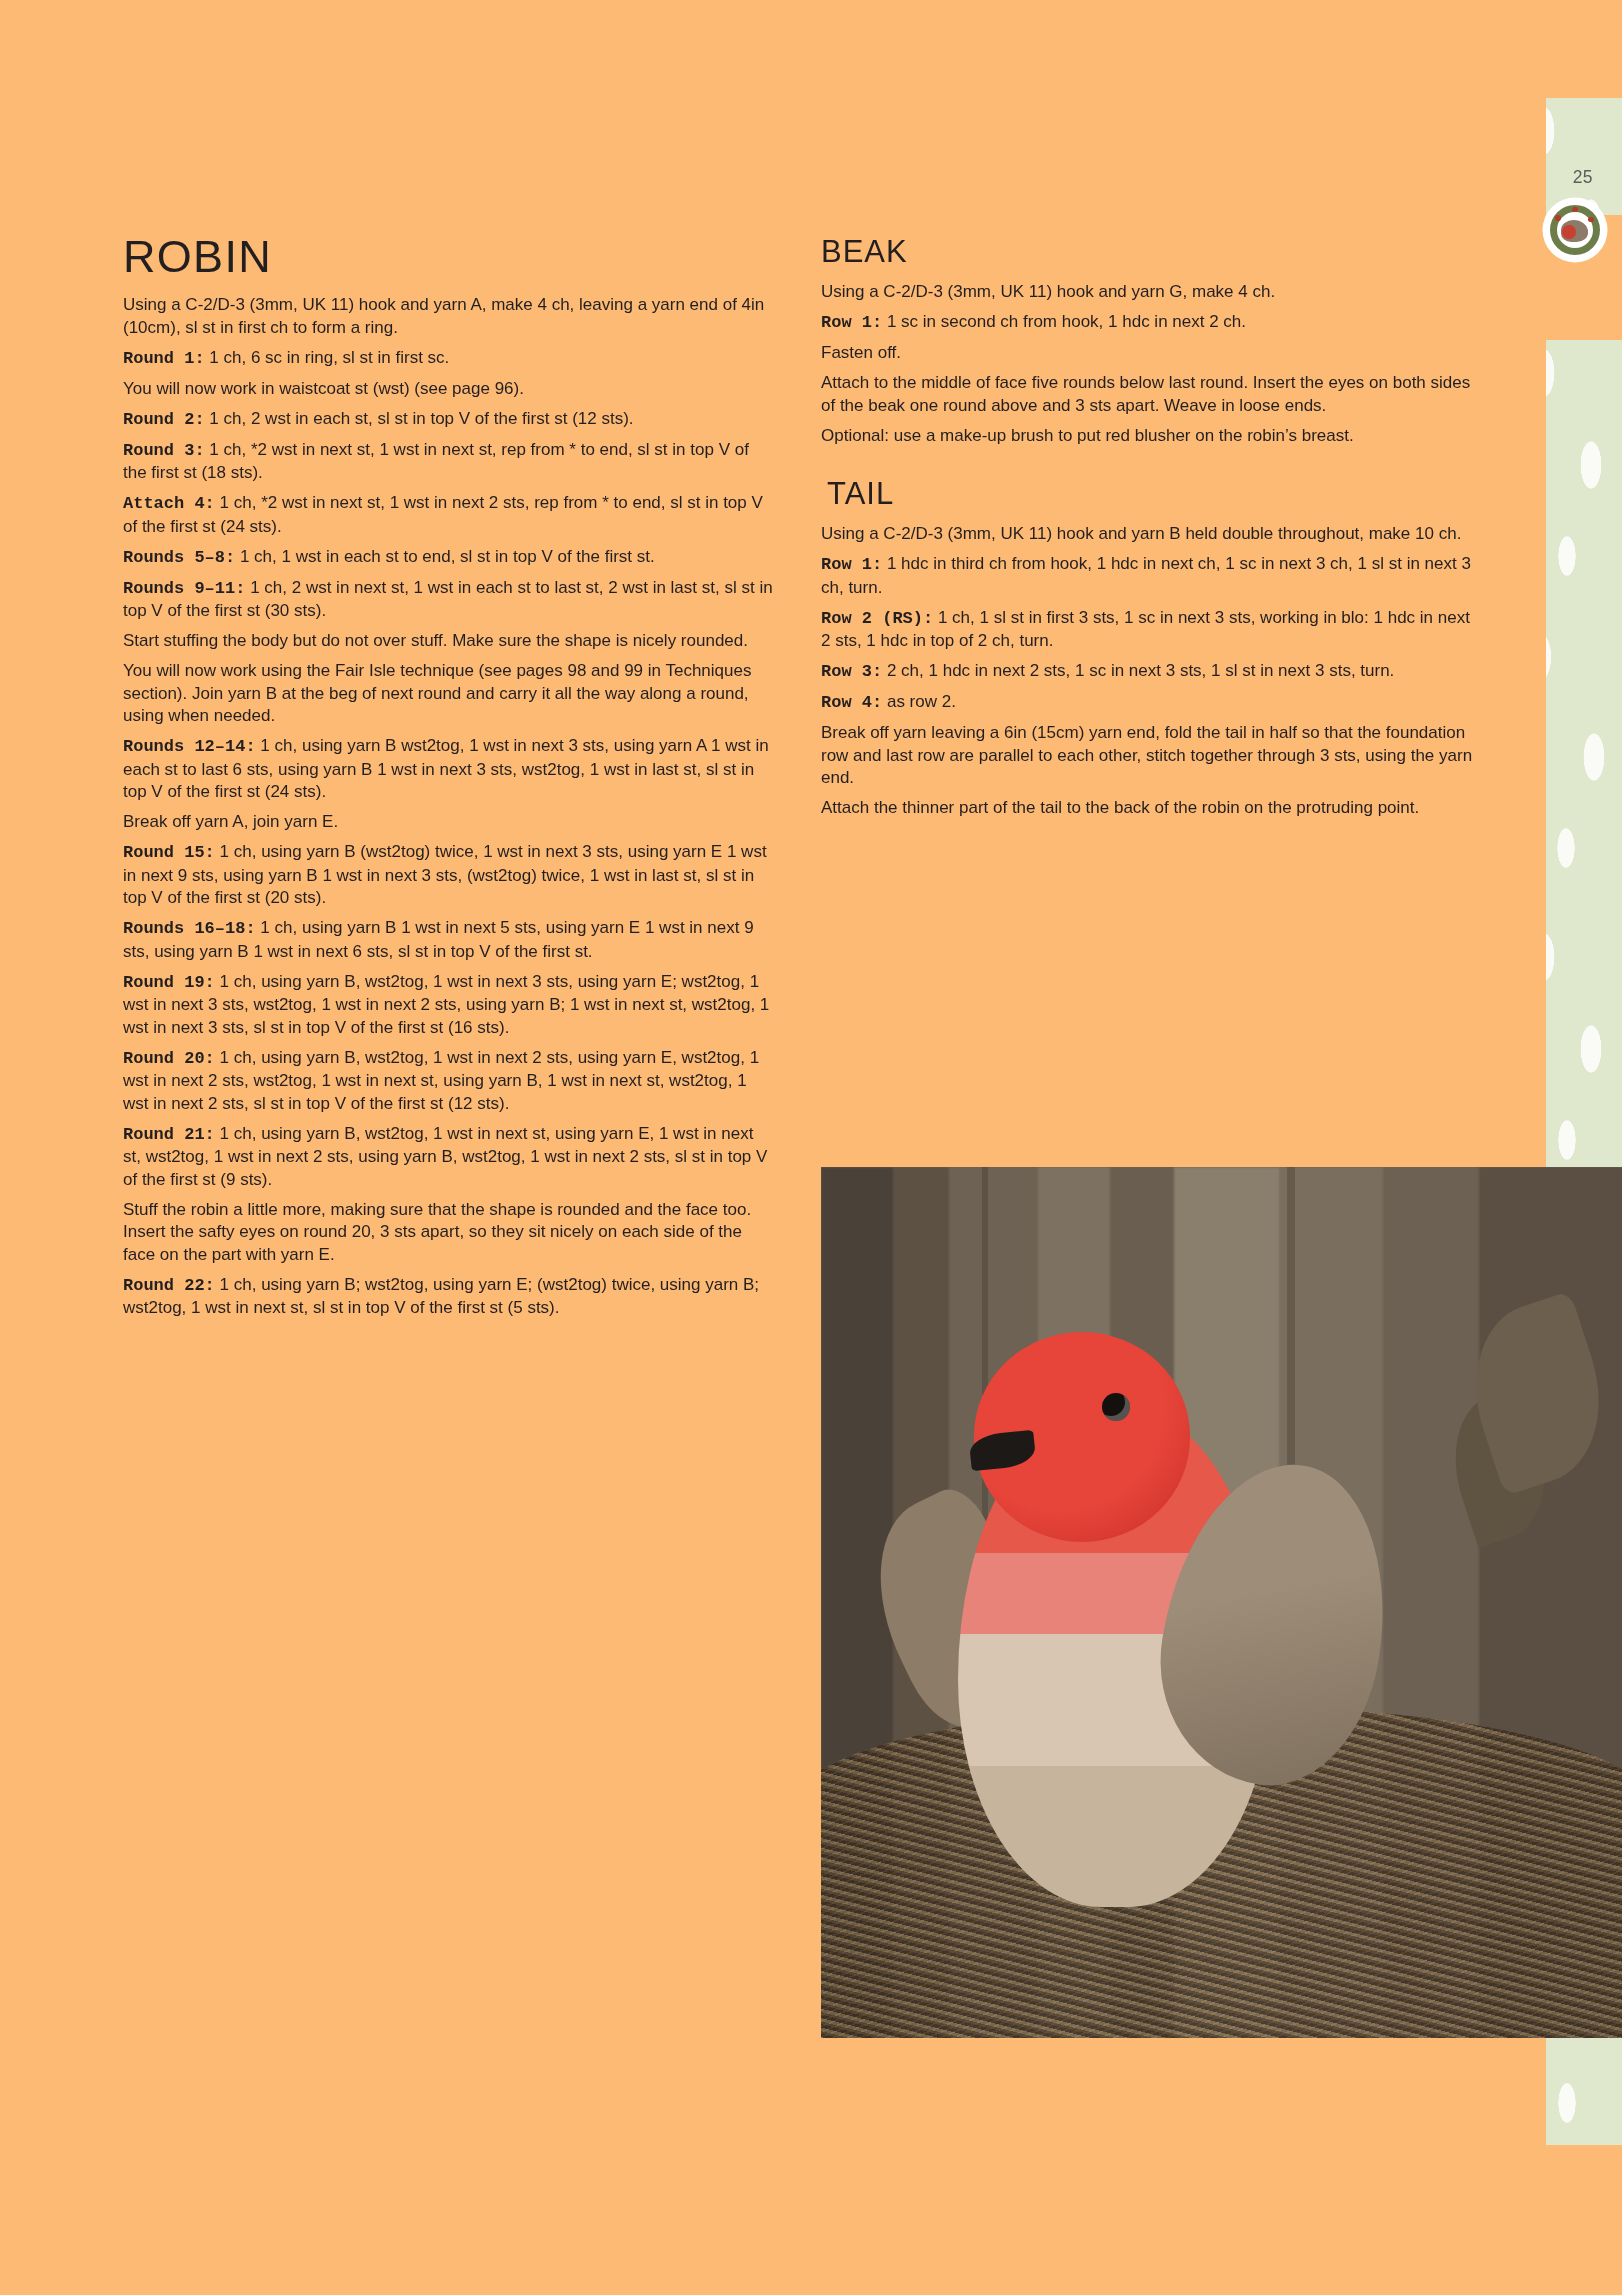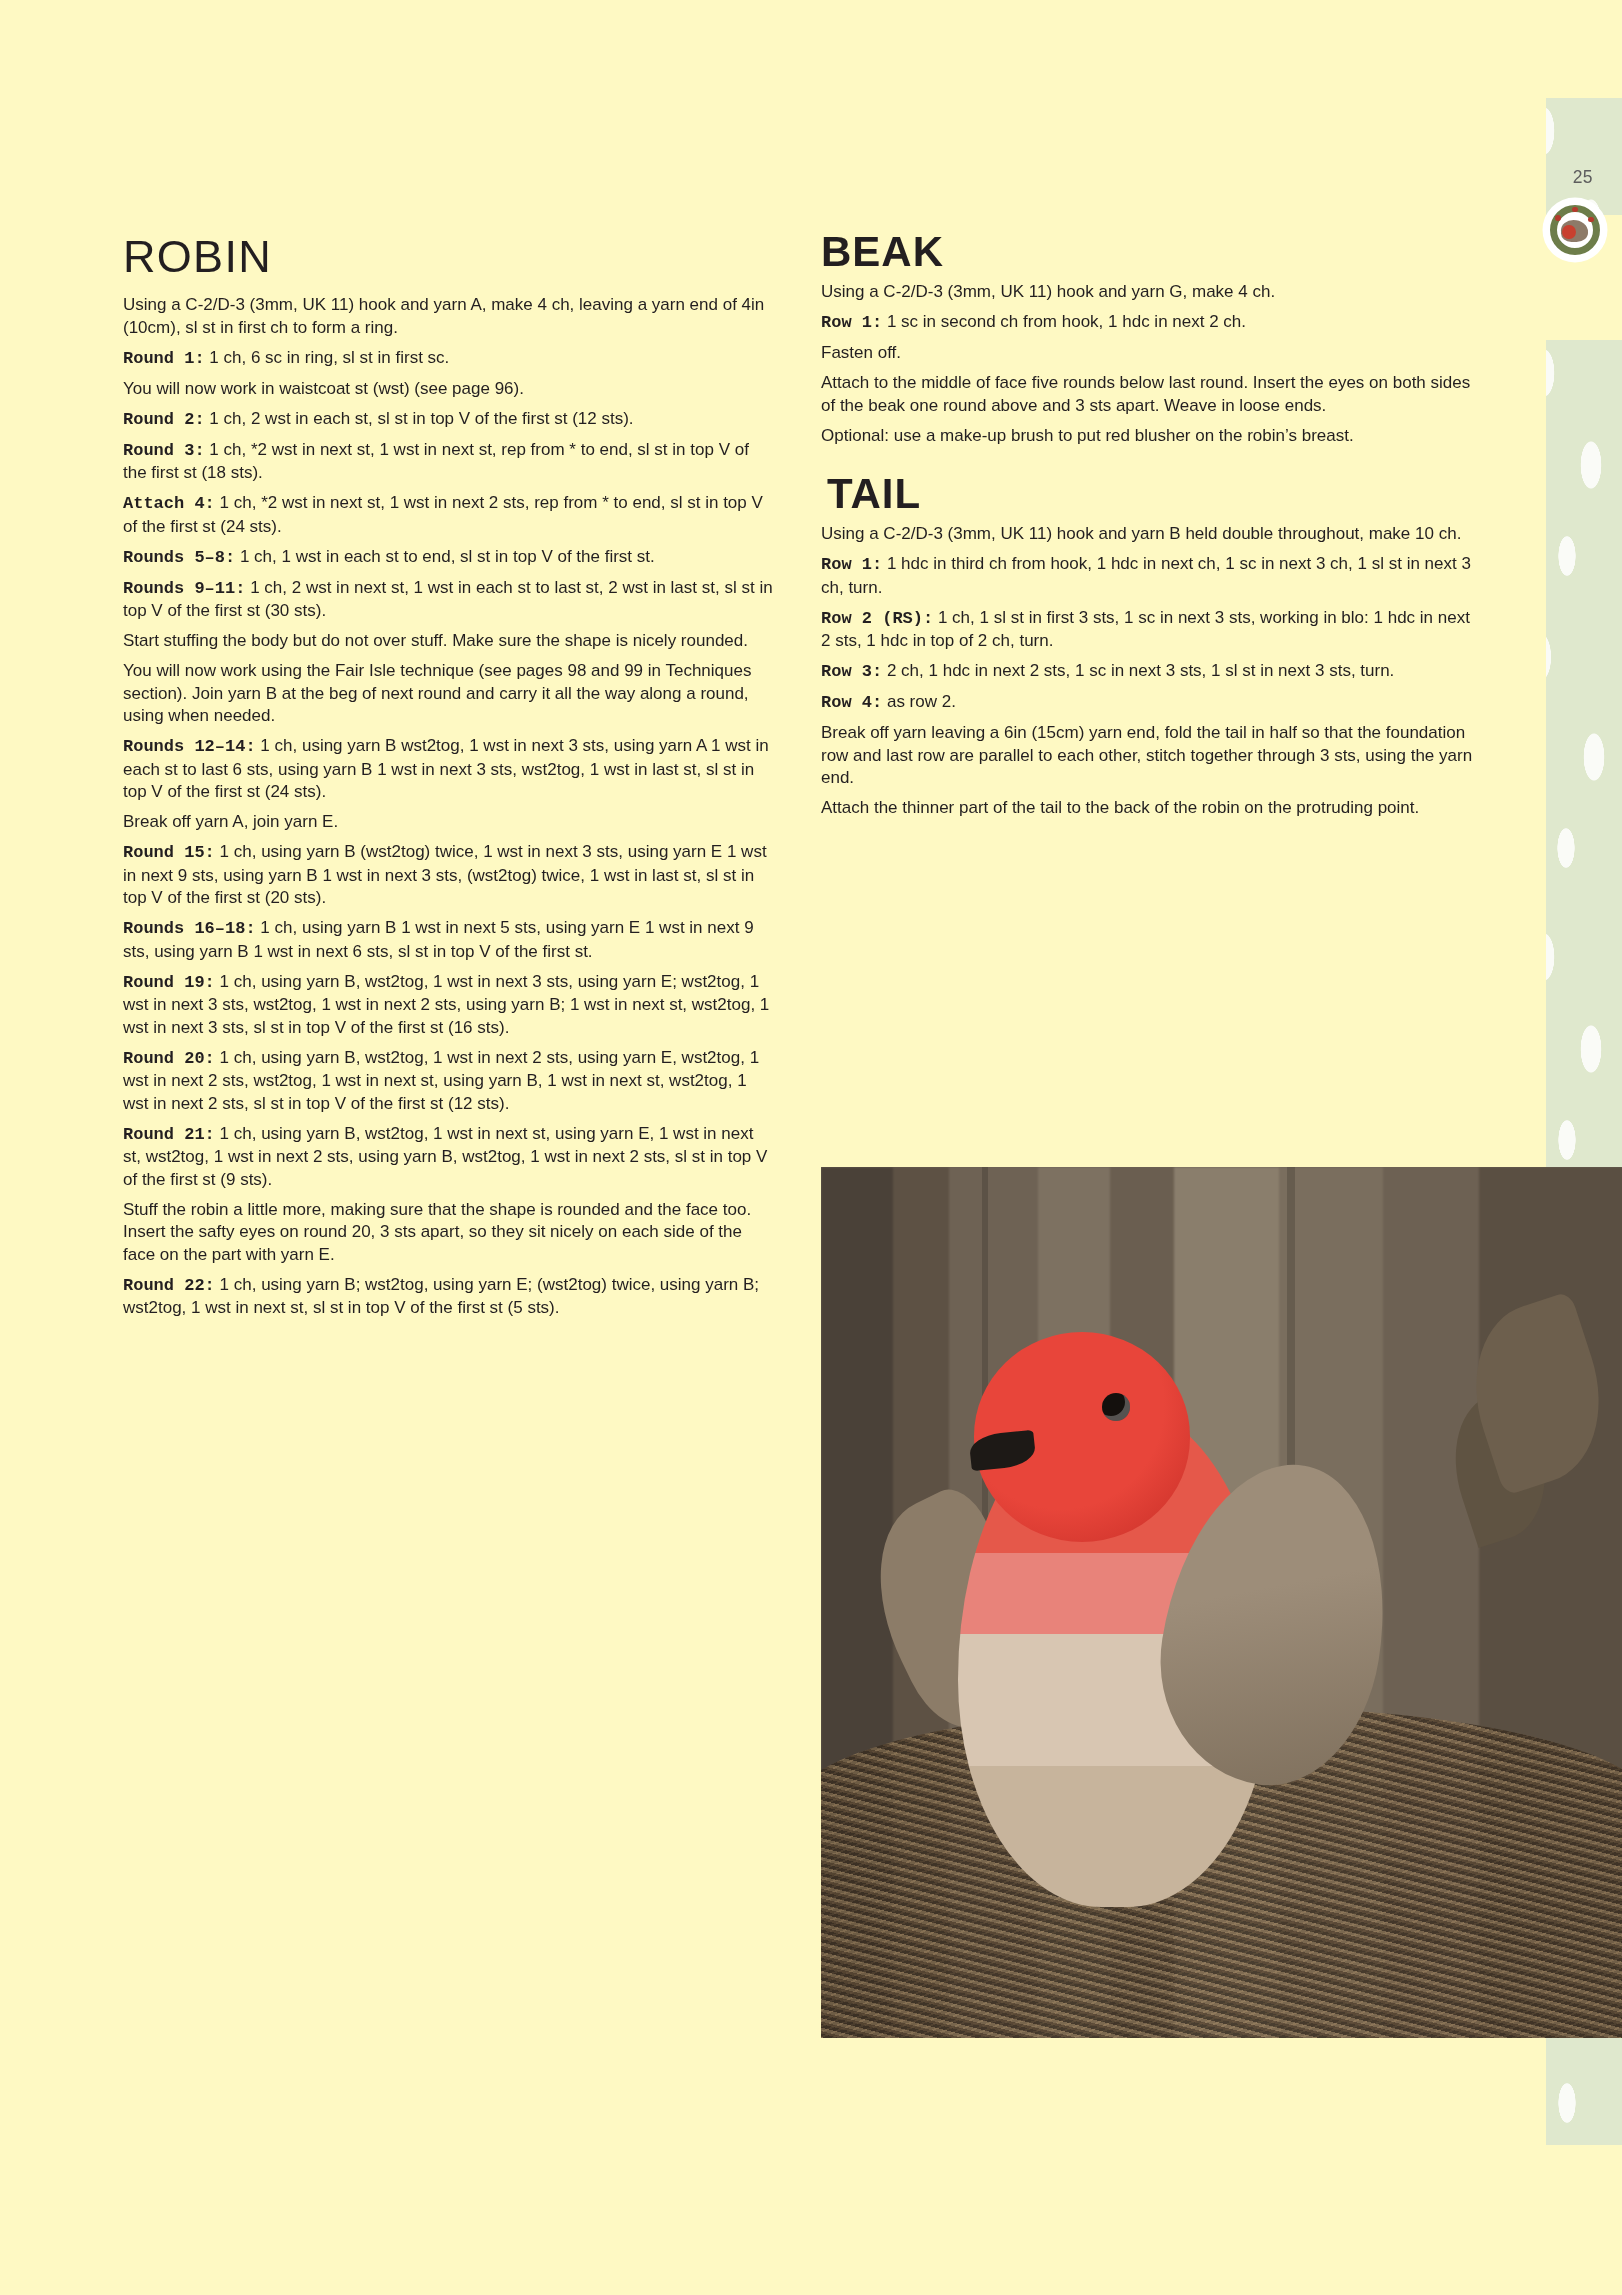--- a/index.html
+++ b/index.html
@@ -12,21 +12,21 @@
     height: 2295px;
     position: relative;
     font-family: "Liberation Sans", sans-serif;
     color: #231f20;
     overflow: hidden;
   }
 
   .page {
     position: absolute;
     inset: 0;
-    background: #fef9c3;
+    background: #fdba74;
   }
 
   
   .side-strip {
     position: absolute;
     top: 98px;
     right: 0px;
     width: 77px;
     height: 2001px;
   }
@@ -126,22 +126,22 @@
     font-family: "Liberation Sans", sans-serif;
     font-weight: 400;
     font-size: 45px;
     line-height: 48px;
     letter-spacing: 1.3px;
     margin: 0 0 13.3px 0;
     color: #231f20;
   }
   h2.section-title {
     font-family: "Liberation Sans", sans-serif;
-    font-weight: 700;
-    font-size: 42px;
+    font-weight: 400;
+    font-size: 31px;
     line-height: 38px;
     letter-spacing: 1px;
     margin: 0 0 10px 0;
     color: #231f20;
   }
   h2.section-title.spaced { margin-top: 28px; margin-left: 6px; }
 
   p.para {
     margin: 0 0 7.5px 0;
   }

